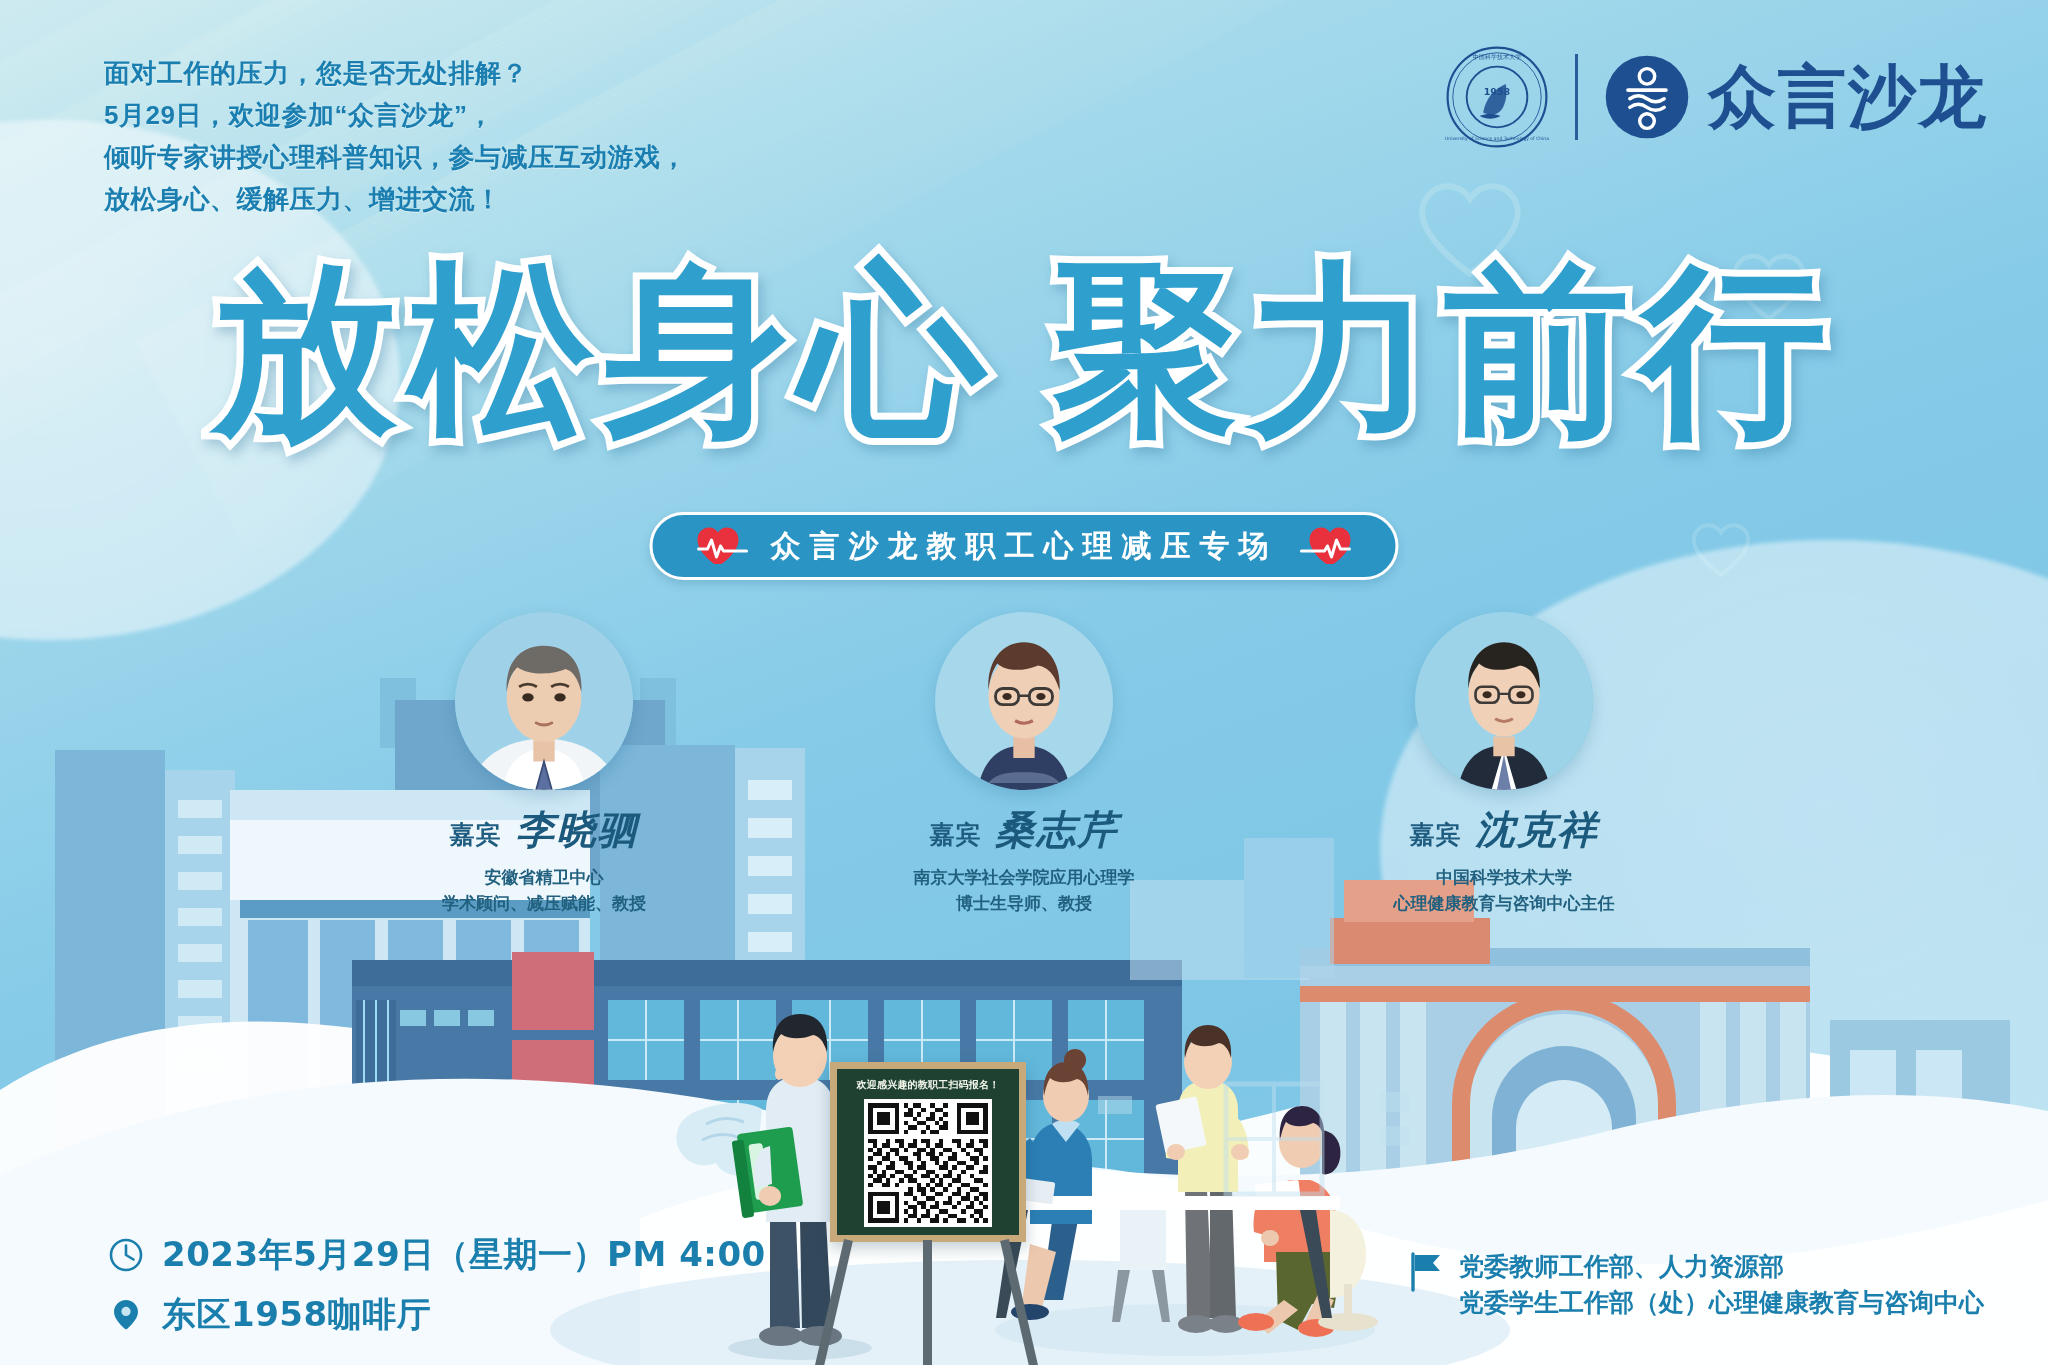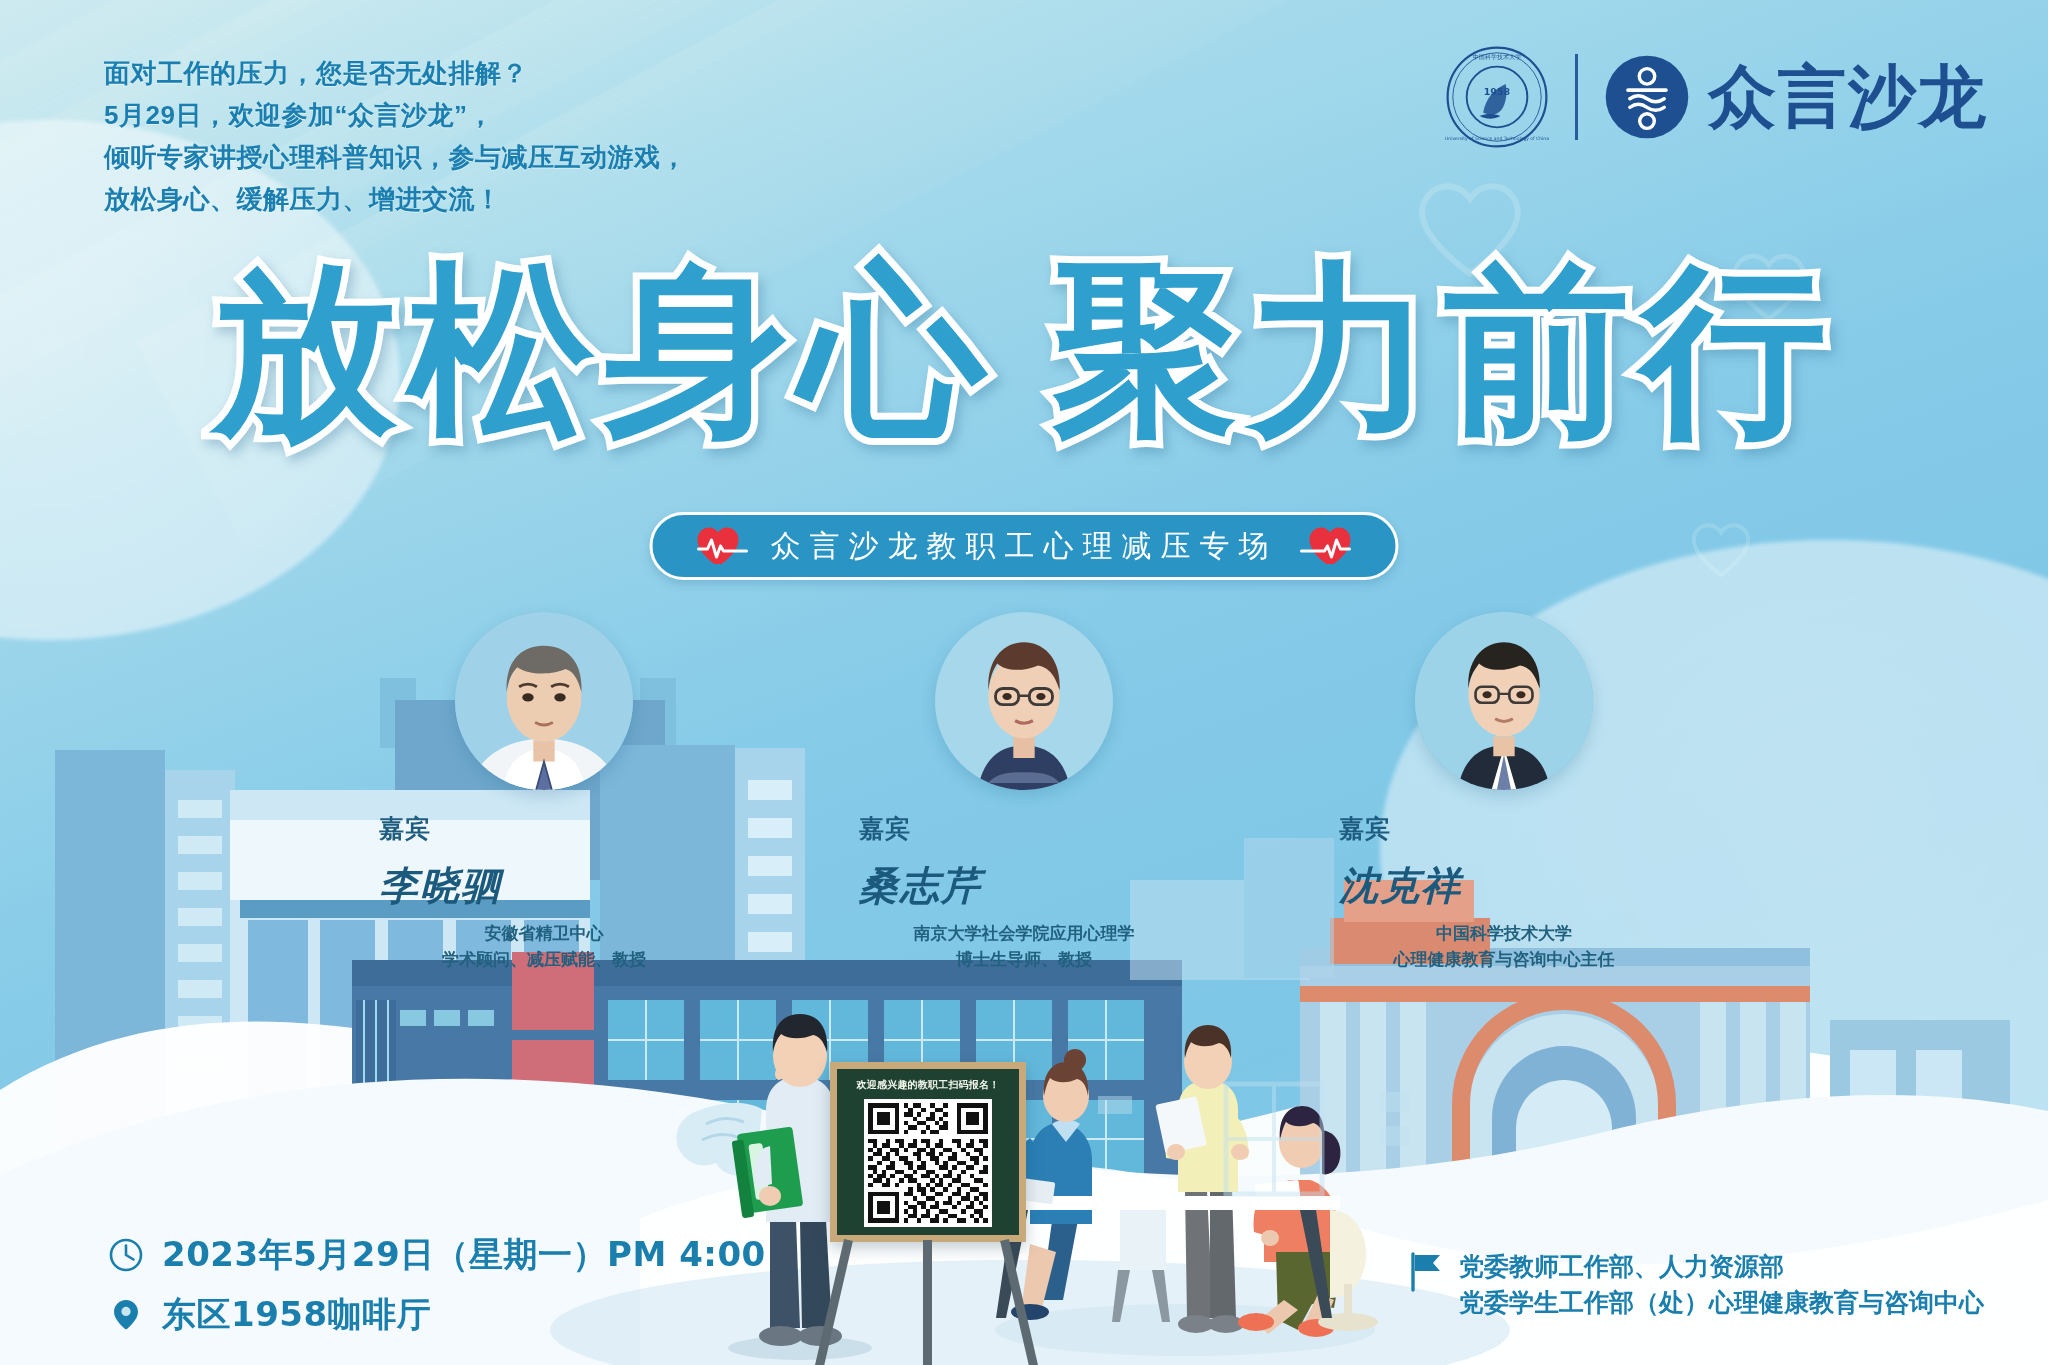--- a/index.html
+++ b/index.html
@@ -68,42 +68,41 @@
 
   
   #subtitle-pill {
     position:absolute; left:50%; transform:translateX(-50%); top:512px; z-index:28;
     display:flex; align-items:center; justify-content:center; gap:22px;
     padding:12px 40px; min-width:742px; height:68px;
     background:#2a95c4; border:3px solid #ffffff; border-radius:36px;
     box-shadow:0 4px 10px rgba(30,100,140,.22);
   }
   #subtitle-pill .sub-text {
-    color:#ffffff; font-size:30px; font-weight:400; letter-spacing:9px;
+    color:#ffffff; font-size:30px; font-weight:700; letter-spacing:9px;
     white-space:nowrap; font-family:"DejaVu Sans",sans-serif;
   }
   .heart-ecg { width:56px; height:46px; flex:0 0 auto; }
 
   
   #guests {
     position:absolute; left:0; right:0; top:612px; z-index:28;
     display:flex; justify-content:center; gap:150px;
   }
   .guest { width:330px; text-align:center; }
   .guest-photo {
     width:178px; height:178px; margin:0 auto; border-radius:50%;
     overflow:hidden; position:relative;
     box-shadow:0 6px 16px rgba(30,100,140,.22);
     background:#7bc6e4;
   }
   .guest-photo svg { display:block; width:100%; height:100%; }
   .guest-nameline {
-    margin-top:22px; display:flex; align-items:baseline; justify-content:center; gap:14px;
+    margin-top:13px; display:flex; align-items:baseline; justify-content:center; gap:14px;
     color:#1f5d80;
-    flex-direction:column;
   }
   .guest-role { font-size:25px; font-weight:700; letter-spacing:1px; }
   .guest-name {
     font-size:39px; font-weight:900; font-style:italic; letter-spacing:2px;
     color:#1c5a7d; font-family:"DejaVu Sans",sans-serif;
   }
   .guest-affil {
     margin-top:8px; color:#21617f; font-size:17px; font-weight:700; line-height:1.5;
   }
   .guest-affil div { white-space:nowrap; }

